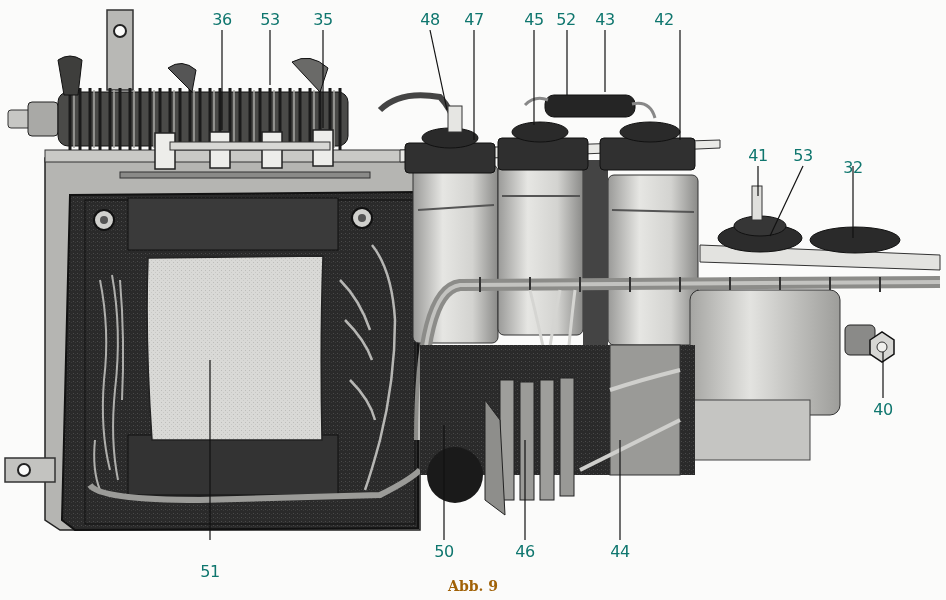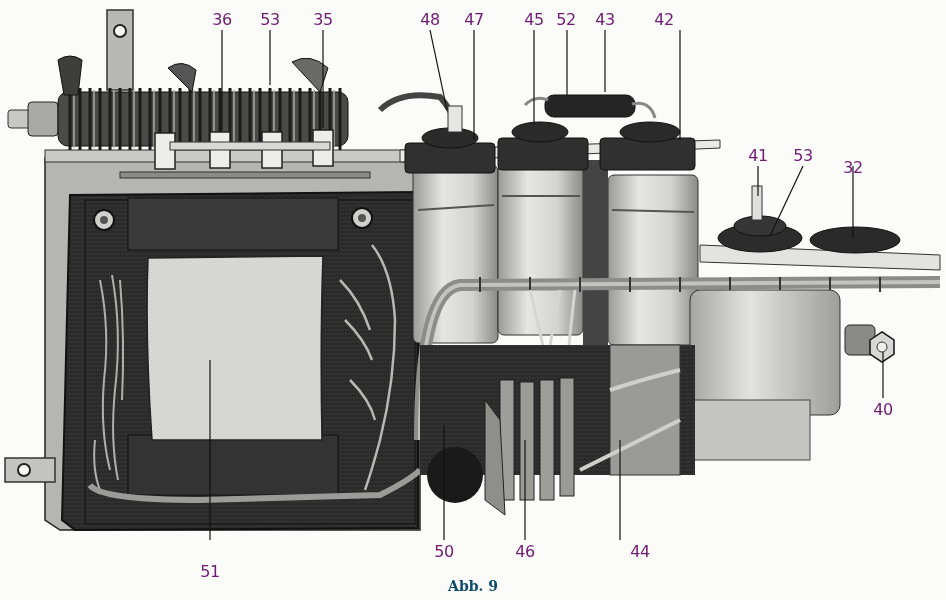--- a/index.html
+++ b/index.html
@@ -5,26 +5,26 @@
   html, body { margin: 0; padding: 0; }
   body {
     width: 946px; height: 600px; overflow: hidden;
     background: #fbfbfa;
     font-family: "DejaVu Sans", sans-serif;
     position: relative;
   }
   .figure { position: absolute; left: 0; top: 0; width: 946px; height: 600px; }
   .callout-num {
     position: absolute; font-family: "DejaVu Sans", sans-serif;
-    font-size: 16px; color: #701a75; line-height: 1; transform: translateX(-50%);
+    font-size: 16px; color: #0f766e; line-height: 1; transform: translateX(-50%);
     letter-spacing: -0.5px;
   }
   .caption {
     position: absolute; left: 473px; top: 578px; transform: translateX(-50%);
-    font-family: "DejaVu Serif", serif; font-size: 14px; color: #0c4a6e;
+    font-family: "DejaVu Serif", serif; font-size: 14px; color: #a16207;
     font-weight: bold;
   }
   .plate-text {
     position: absolute; font-family: "DejaVu Sans", sans-serif; font-size: 8.5px;
     color: #8a8a8a; text-align: center; line-height: 11px;
   }
 </style>
 </head>
 <body>
 
@@ -277,17 +277,17 @@
   
   <div class="callout-num" style="left:758px; top:148px;">41</div>
   <div class="callout-num" style="left:803px; top:148px;">53</div>
   <div class="callout-num" style="left:853px; top:148px;margin-top:12px;">32</div>
   <div class="callout-num" style="left:883px; top:402px;">40</div>
 
   
   <div class="callout-num" style="left:210px; top:544px;margin-top:20px;">51</div>
   <div class="callout-num" style="left:444px; top:544px;">50</div>
   <div class="callout-num" style="left:525px; top:544px;">46</div>
-  <div class="callout-num" style="left:620px; top:544px;margin-left:20px;">44</div>
+  <div class="callout-num" style="left:620px; top:544px;">44</div>
 
   
   <div class="caption">Abb. 9</div>
 </div>
 
 </body></html>

